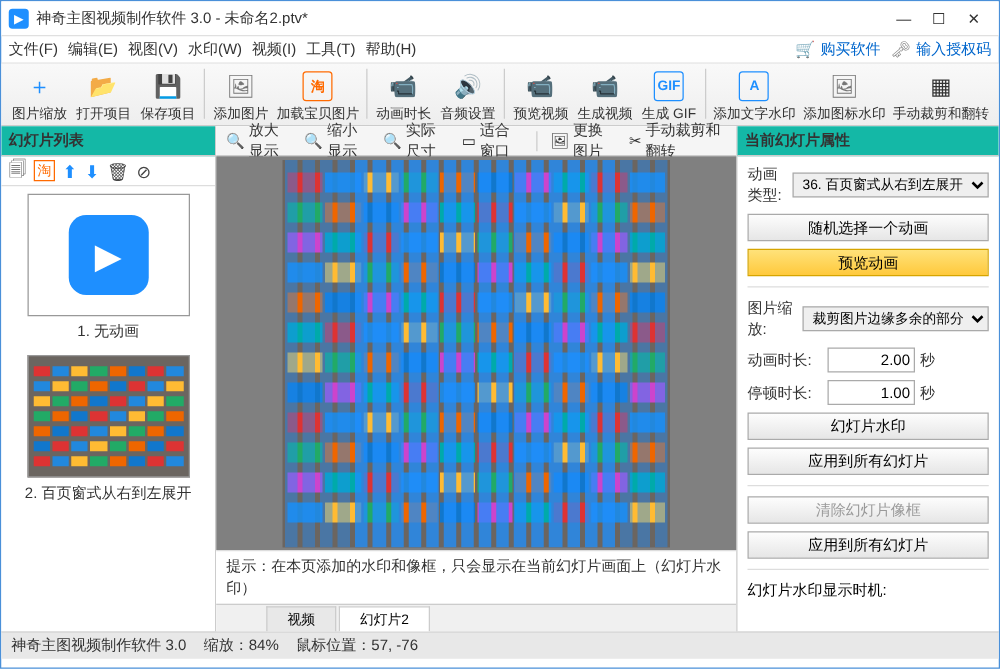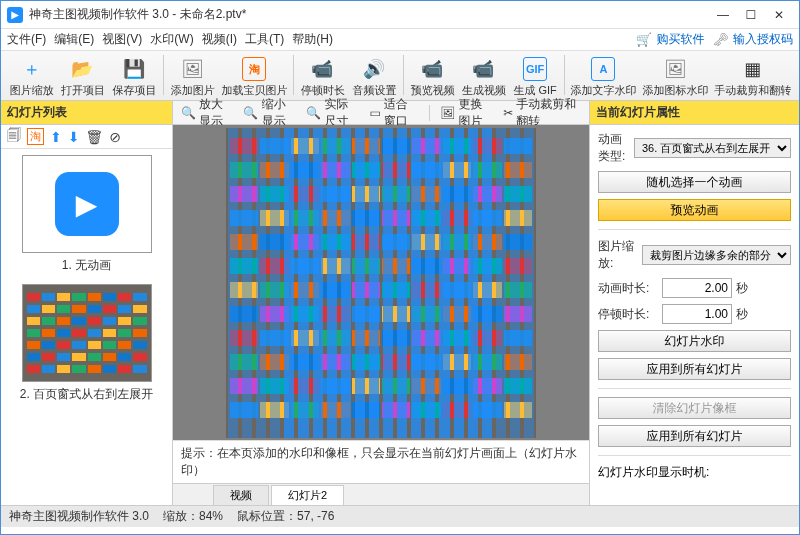--- a/index.html
+++ b/index.html
@@ -11,21 +11,21 @@
 .menubar { height: 22px; display: flex; align-items: center; padding: 0 6px; gap: 8px; color: #333; border-bottom: 1px solid #e0e0e0; }
 .menubar .spacer { flex: 1; }
 .menubar .right-link { color: #0066cc; display: flex; align-items: center; gap: 4px; }
 .toolbar { height: 50px; background: linear-gradient(#f9f9f9,#eee); border-bottom: 1px solid #ccc; display: flex; align-items: flex-start; padding: 4px 6px; gap: 2px; }
 .tool-btn { display: flex; flex-direction: column; align-items: center; gap: 2px; padding: 2px 4px; min-width: 46px; }
 .tool-btn .ico { width: 24px; height: 24px; display: flex; align-items: center; justify-content: center; font-size: 18px; }
 .tool-btn .lbl { font-size: 11px; color: #333; white-space: nowrap; }
 .tool-sep { width: 1px; height: 40px; background: #ccc; margin: 0 2px; }
 .main { display: flex; height: 404px; }
 .left-panel { width: 172px; border-right: 1px solid #ccc; background: #fff; display: flex; flex-direction: column; }
-.panel-title { background: #fde047; border-bottom: 1px solid #ccc; padding: 3px 6px; font-weight: bold; color: #333; font-family: Liberation Mono, monospace; }
+.panel-title { background: #14b8a6; border-bottom: 1px solid #ccc; padding: 3px 6px; font-weight: bold; color: #333; font-family: Liberation Mono, monospace; }
 .list-toolbar { height: 24px; display: flex; align-items: center; gap: 6px; padding: 0 6px; border-bottom: 1px solid #ddd; }
 .list-toolbar span { font-size: 14px; color: #444; }
 .slide-list { flex: 1; overflow: auto; padding: 6px; }
 .slide-item { margin-bottom: 10px; text-align: center; }
 .slide-thumb { width: 130px; height: 98px; margin: 0 auto; background: #777; border: 1px solid #999; display: flex; align-items: center; justify-content: center; position: relative; overflow: hidden; }
 .slide-thumb.logo { background: #fff; }
 .slide-thumb.logo .lg { width: 64px; height: 64px; border-radius: 14px; background: #1e8fff; display: flex; align-items: center; justify-content: center; color: #fff; font-size: 28px; }
 .slide-thumb.signs { background: #6b6560; }
 .sign-row { position: absolute; left: 0; right: 0; display: flex; gap: 2px; padding: 0 4px; }
 .sign { height: 8px; flex: 1; }
@@ -103,21 +103,21 @@
       <div class="ico" style="color: rgb(119, 119, 119);">🖼</div>
       <div class="lbl">添加图片</div>
     </div>
     <div class="tool-btn">
       <div class="ico" style="color: rgb(255, 106, 0); border: 1px solid rgb(255, 106, 0); font-size: 11px; font-weight: bold; border-radius: 3px;">淘</div>
       <div class="lbl">加载宝贝图片</div>
     </div>
     <div class="tool-sep"></div>
     <div class="tool-btn">
       <div class="ico" style="color: rgb(30, 143, 255);">📹</div>
-      <div class="lbl">停顿时长</div>
+      <div class="lbl">动画时长</div>
     </div>
     <div class="tool-btn">
       <div class="ico" style="color: rgb(30, 143, 255);">🔊</div>
       <div class="lbl">音频设置</div>
     </div>
     <div class="tool-sep"></div>
     <div class="tool-btn">
       <div class="ico" style="color: rgb(221, 0, 0);">📹</div>
       <div class="lbl">预览视频</div>
     </div>

